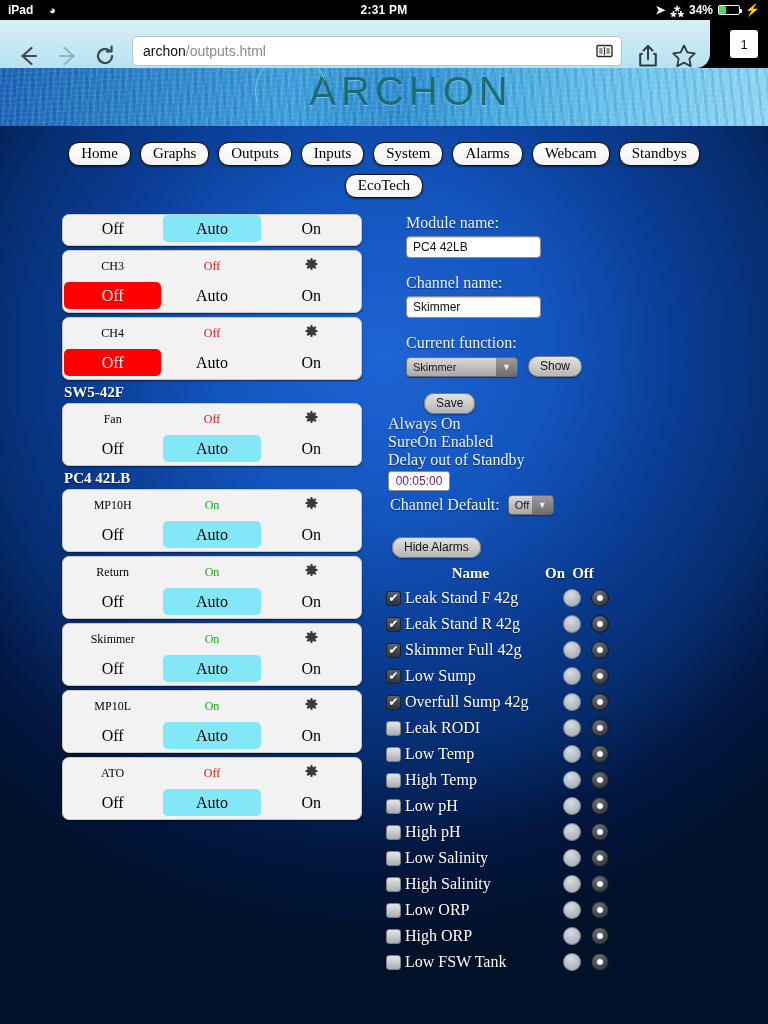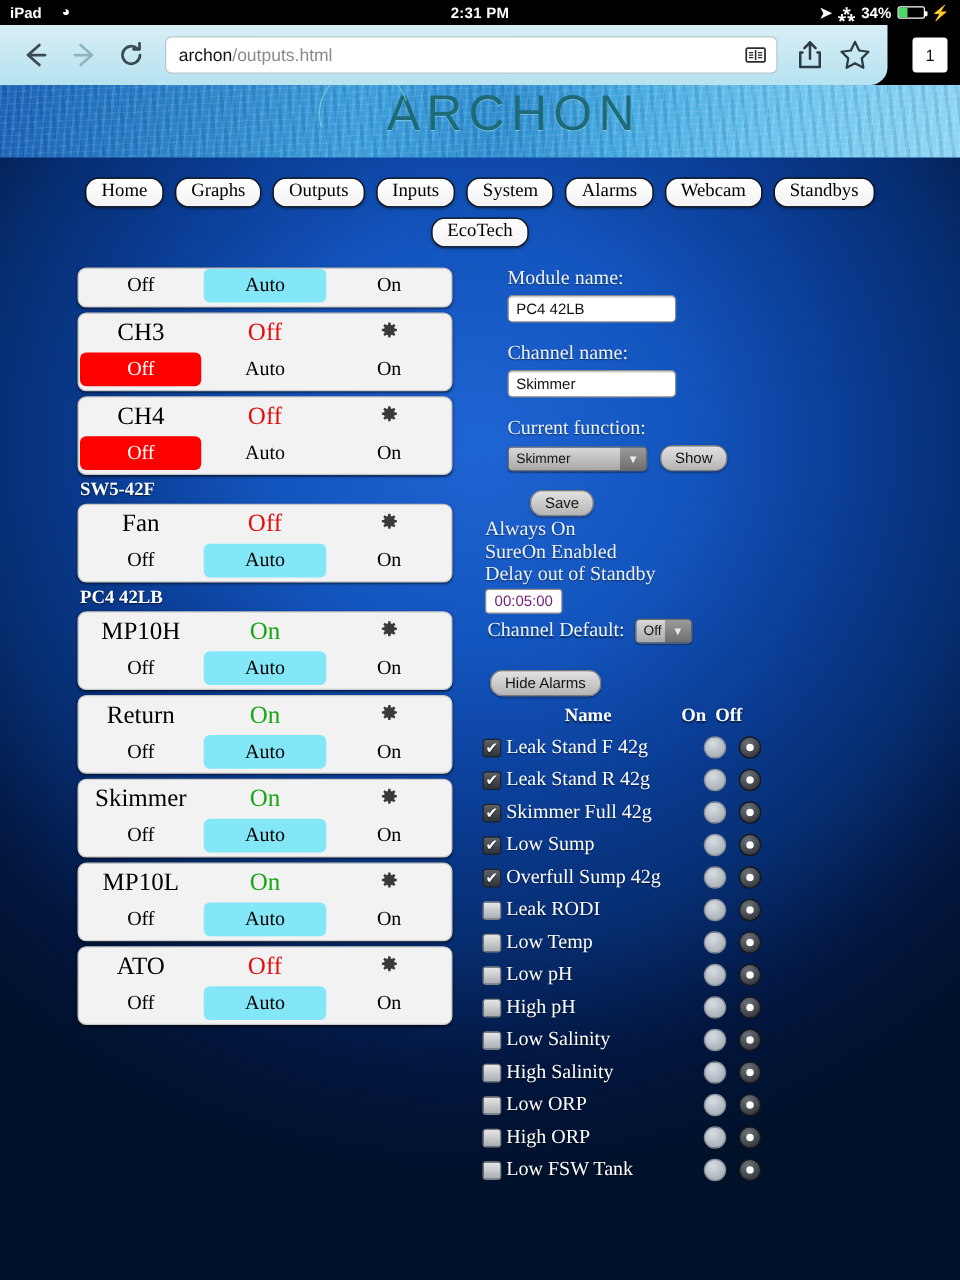--- a/index.html
+++ b/index.html
@@ -45,21 +45,21 @@
 
   
   #browser-bar {
     height: 48px; width: 768px; background: #000;
     display: flex; align-items: center; position: relative;
   }
   #chrome-pane {
     position: absolute; left: 0; top: 0; bottom: 0; right: 58px;
     background: linear-gradient(#d8eef6, #b6e2f0);
     border-bottom-right-radius: 14px;
-    display: flex; align-items: center; padding: 0 8px 0 10px;
+    display: flex; align-items: flex-start; padding: 16px 8px 0 10px;
   }
   .nav-btn {
     width: 38px; height: 40px; display: flex;
     align-items: center; justify-content: center;
     color: #3a4a52;
   }
   .nav-btn.disabled { color: #8fb4c2; }
   .nav-btn svg { display: block; }
   #url-field {
     flex: 1; height: 30px; background: #fff;
@@ -158,21 +158,21 @@
     background: #f2f2f2;
     border: 1px solid #c9c9c9;
     border-radius: 7px;
     margin-bottom: 4px;
     box-shadow: 0 1px 2px rgba(0,0,0,.55);
     overflow: hidden;
   }
   .chan-card.clipped-top { border-top-left-radius: 7px; border-top-right-radius: 7px; }
   .chan-head {
     display: flex; align-items: center; height: 31px;
-    font-size: 20px;
+    font-size: 12px;
   }
   .chan-name { flex: 1; text-align: center; color: #000; }
   .chan-state { flex: 1; text-align: center; }
   .chan-state.on  { color: #17a814; }
   .chan-state.off { color: #e01010; }
   .chan-gear { flex: 1; text-align: center; color: #3a3a3a; font-size: 16px; }
   .chan-btns { display: flex; height: 30px; }
   .cbtn {
     flex: 1; display: flex; align-items: center; justify-content: center;
     font-size: 16px; color: #000; cursor: pointer;
@@ -609,20 +609,30 @@
             <span class="a-label">Low Temp</span>
             <span class="radio-cell">
               <span class="radio unsel"></span>
             </span>
             <span class="radio-cell">
               <span class="radio sel"></span>
             </span>
           </div>
           <div class="alarm-row">
             <span class="chk"></span>
+            <span class="a-label">High Temp</span>
+            <span class="radio-cell">
+              <span class="radio unsel"></span>
+            </span>
+            <span class="radio-cell">
+              <span class="radio sel"></span>
+            </span>
+          </div>
+          <div class="alarm-row">
+            <span class="chk"></span>
             <span class="a-label">Low pH</span>
             <span class="radio-cell">
               <span class="radio unsel"></span>
             </span>
             <span class="radio-cell">
               <span class="radio sel"></span>
             </span>
           </div>
           <div class="alarm-row">
             <span class="chk"></span>

